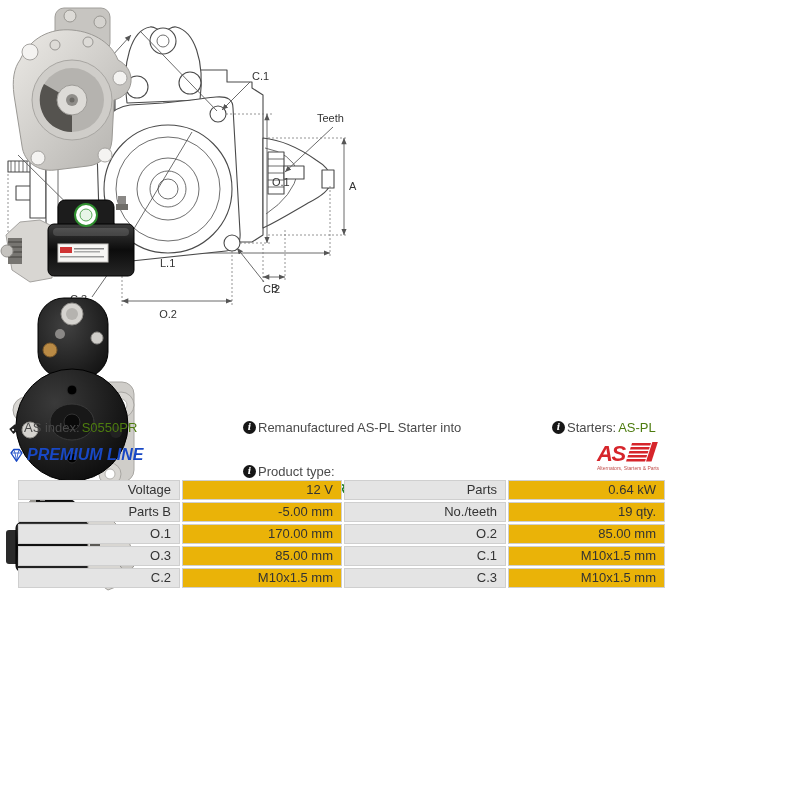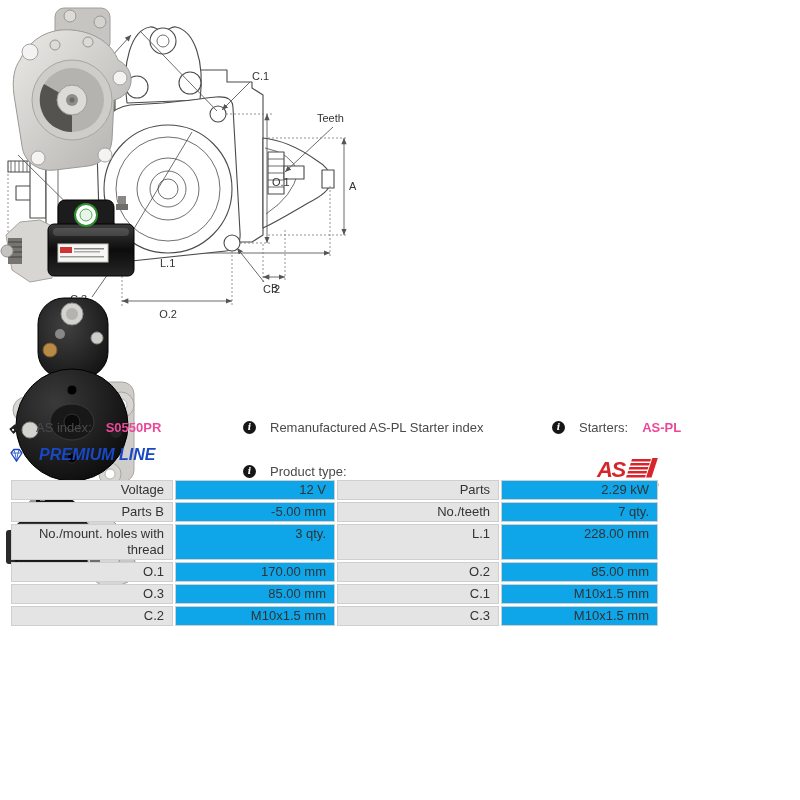--- a/index.html
+++ b/index.html
@@ -16,37 +16,37 @@
   .part{fill:#ffffff;stroke:#4a4a4a;stroke-width:1.1;stroke-linejoin:round;}
   .thin{fill:none;stroke:#4a4a4a;stroke-width:0.8;}
   .dim{stroke:#5a5a5a;stroke-width:0.9;fill:none;}
   .ext{stroke:#7a7a7a;stroke-width:0.8;fill:none;stroke-dasharray:2 2;}
   .dlabel{font-family:"Liberation Sans",sans-serif;font-size:11px;fill:#333;}
 
   
   .photos{left:660;top:95;width:140px;display:flex;flex-direction:column;align-items:stretch;}
 
   
-  .inf{display:flex;align-items:center;gap:14px;white-space:nowrap;font-size:13px;color:#4a4a4a;}
-  .inf .b{font-weight:bold;color:#ec4899;}
+  .inf{display:flex;align-items:center;gap:2px;white-space:nowrap;font-size:13px;color:#4a4a4a;}
+  .inf .b{font-weight:normal;color:#4d7c0f;}
   .premium-text{font-size:16px;font-weight:bold;color:var(--accent_blue,#1848c5);font-style:italic;}
   .green{font-weight:bold;color:var(--accent_green,#1e7e22);margin-top:35px;}
   .iicon{width:13px;height:13px;border-radius:50%;background:#161616;color:#fff;
     display:inline-flex;align-items:center;justify-content:center;flex:0 0 13px;
     font-family:"DejaVu Serif",serif;font-style:italic;font-weight:bold;font-size:9px;line-height:13px;}
 
   
-  .spec-wrap{left:9px;top:478px;}
+  .spec-wrap{left:16px;top:478px;}
   table.spec{border-collapse:separate;border-spacing:2px;table-layout:fixed;width:651px;}
   table.spec td{
     border:1px solid #cfcfcf;font-size:13px;line-height:16px;height:16px;
     padding:1px 8px 1px 4px;text-align:right;vertical-align:top;color:#333;
   }
   td.lbl{background:var(--table_label_bg,#e4e4e4);border-color:#c9c9c9;}
-  td.val{background:#0ea5e9;border-color:#d8d8d8;color:#222;}
+  td.val{background:#eab308;border-color:#d8d8d8;color:#222;}
 </style>
 </head>
 <body>
 
 <div class="abs draw-side">
 <svg width="360" height="300" viewBox="0 0 360 300">
   <defs>
     <marker id="arrE" markerWidth="8" markerHeight="8" refX="7" refY="3" orient="auto">
       <path d="M0,0 L7,3 L0,6 Z" fill="#555"></path>
     </marker>
@@ -265,21 +265,21 @@
       <path d="M2,4 h7 l4,3.2 l-4,3.3 h-7 z" fill="#222"></path>
       <circle cx="4.3" cy="7.2" r="1.1" fill="#fff"></circle>
     </g>
   </svg>
   <span>AS index:</span>
   <span class="b">S0550PR</span>
 </div>
 
 <div class="abs inf" style="left:243px;top:420px;">
   <span class="iicon">i</span>
-  <span>Remanufactured AS-PL Starter index</span>
+  <span>Remanufactured AS-PL Starter into</span>
 </div>
 
 <div class="abs inf" style="left:552px;top:420px;">
   <span class="iicon">i</span>
   <span>Starters:</span>
   <span class="b">AS-PL</span>
 </div>
 
 <div class="abs inf" style="left:8px;top:446px;">
   <svg width="17" height="15" viewBox="0 0 17 15">
@@ -290,21 +290,21 @@
   </svg>
   <span class="premium-text">PREMIUM LINE</span>
 </div>
 
 <div class="abs inf" style="left:243px;top:446px;">
   <span class="iicon">i</span>
   <span>Product type:</span>
   <span class="green">Remanufactured</span>
 </div>
 
-<div class="abs" style="left:596px;top:456px;">
+<div class="abs" style="left:596px;top:440px;">
   <svg width="64" height="34" viewBox="0 0 64 34">
     <text x="1" y="21" font-family="Liberation Sans, sans-serif" font-size="22" font-weight="bold" font-style="italic" letter-spacing="-1.5" fill="#d6252b">AS</text>
     <g transform="skewX(-18)" fill="#d6252b">
       <rect x="37" y="3" width="19" height="2.4"></rect>
       <rect x="37" y="7" width="19" height="2.4"></rect>
       <rect x="37" y="11" width="19" height="2.4"></rect>
       <rect x="37" y="15" width="19" height="2.4"></rect>
       <rect x="37" y="19" width="19" height="2.4"></rect>
       <rect x="57" y="2" width="5.5" height="19.5"></rect>
     </g>
@@ -318,33 +318,27 @@
         <col style="width:162px">
         <col style="width:160px">
         <col style="width:162px">
         <col style="width:157px">
       </colgroup>
   <tbody>
     <tr>
       <td class="lbl">Voltage</td>
       <td class="val">12 V</td>
       <td class="lbl">Parts</td>
-      <td class="val">2.29 kW</td>
+      <td class="val">0.64 kW</td>
     </tr>
     <tr>
       <td class="lbl">Parts B</td>
       <td class="val">-5.00 mm</td>
       <td class="lbl">No./teeth</td>
-      <td class="val">7 qty.</td>
-    </tr>
-    <tr>
-      <td class="lbl">No./mount. holes with thread</td>
-      <td class="val">3 qty.</td>
-      <td class="lbl">L.1</td>
-      <td class="val">228.00 mm</td>
+      <td class="val">19 qty.</td>
     </tr>
     <tr>
       <td class="lbl">O.1</td>
       <td class="val">170.00 mm</td>
       <td class="lbl">O.2</td>
       <td class="val">85.00 mm</td>
     </tr>
     <tr>
       <td class="lbl">O.3</td>
       <td class="val">85.00 mm</td>

